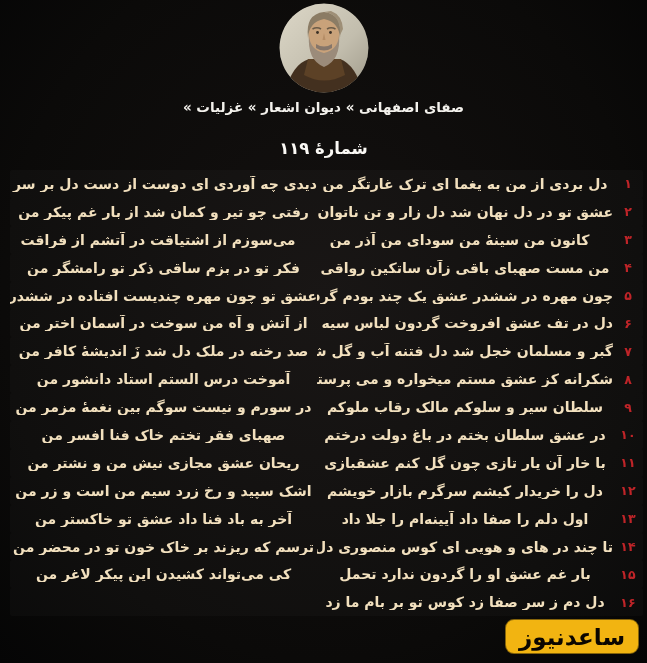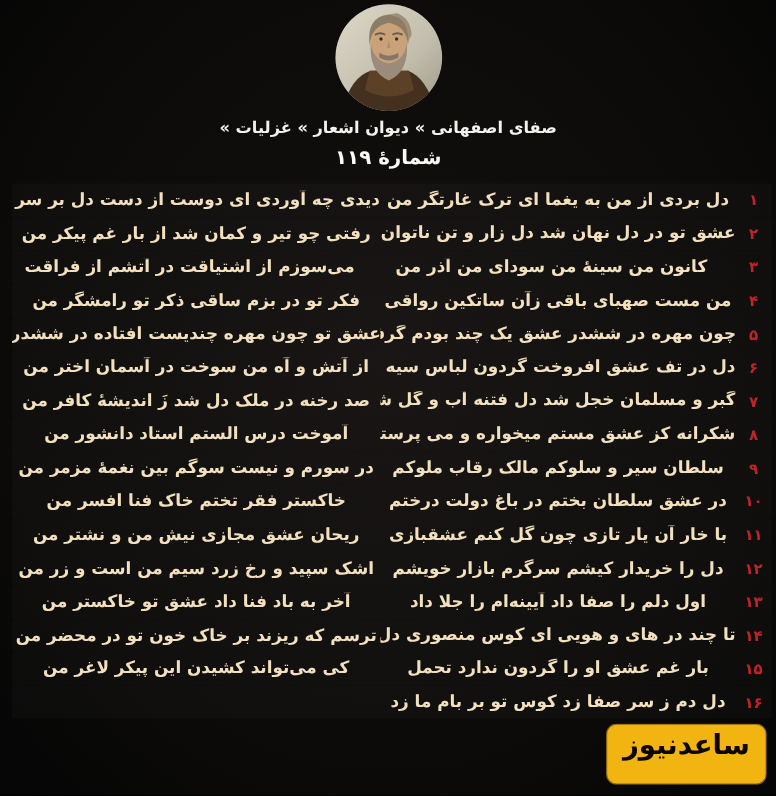--- a/index.html
+++ b/index.html
@@ -29,21 +29,21 @@
   .avatar{
     width:90px;height:90px;border-radius:50%;
     display:block;margin:0 auto;overflow:hidden;
   }
   .breadcrumb{
     margin-top:6px;
     font-size:13.5px;font-weight:700;color:var(--white);
     letter-spacing:.2px;
   }
   .poem-title{
-    margin-top:7px;
+    margin-top:24px;
     font-size:16.5px;font-weight:700;color:#fbf9f5;
   }
   
   .verses{
     margin-top:12px;
     padding:0 4px 0 10px;
   }
   .verse-row{
     display:flex;align-items:center;
     height:27.9px;
@@ -66,21 +66,21 @@
   .m1{ width:296px;flex:0 0 296px; }
   .m2{ flex:1 1 auto; }
   
   .watermark{
     position:absolute;
     right:8px;bottom:9px;
     background:var(--logo-yellow);
     color:var(--logo-text);
     border:1px solid rgba(0,0,0,.45);
     border-radius:9px;
-    padding:3px 13px 16px 13px;
+    padding:3px 13px 0 13px;
     font-size:23px;font-weight:700;
     line-height:1.3;
     letter-spacing:-.5px;
   }
 </style>
 </head>
 <body>
 
 <div class="page">
 
@@ -170,21 +170,21 @@
 
   <div class="verse-row">
     <div class="vnum">۹</div>
     <div class="vm m1">سلطان سیر و سلوکم مالک رقاب ملوکم</div>
     <div class="vm m2">در سورم و نیست سوگم بین نغمهٔ مزمر من</div>
   </div>
 
   <div class="verse-row">
     <div class="vnum">۱۰</div>
     <div class="vm m1">در عشق سلطان بختم در باغ دولت درختم</div>
-    <div class="vm m2">خاکستر فقر تختم خاک فنا افسر من</div>
+    <div class="vm m2">صهبای فقر تختم خاک فنا افسر من</div>
   </div>
 
   <div class="verse-row">
     <div class="vnum">۱۱</div>
     <div class="vm m1">با خار آن یار تازی چون گل کنم عشقبازی</div>
     <div class="vm m2">ریحان عشق مجازی نیش من و نشتر من</div>
   </div>
 
   <div class="verse-row">
     <div class="vnum">۱۲</div>

